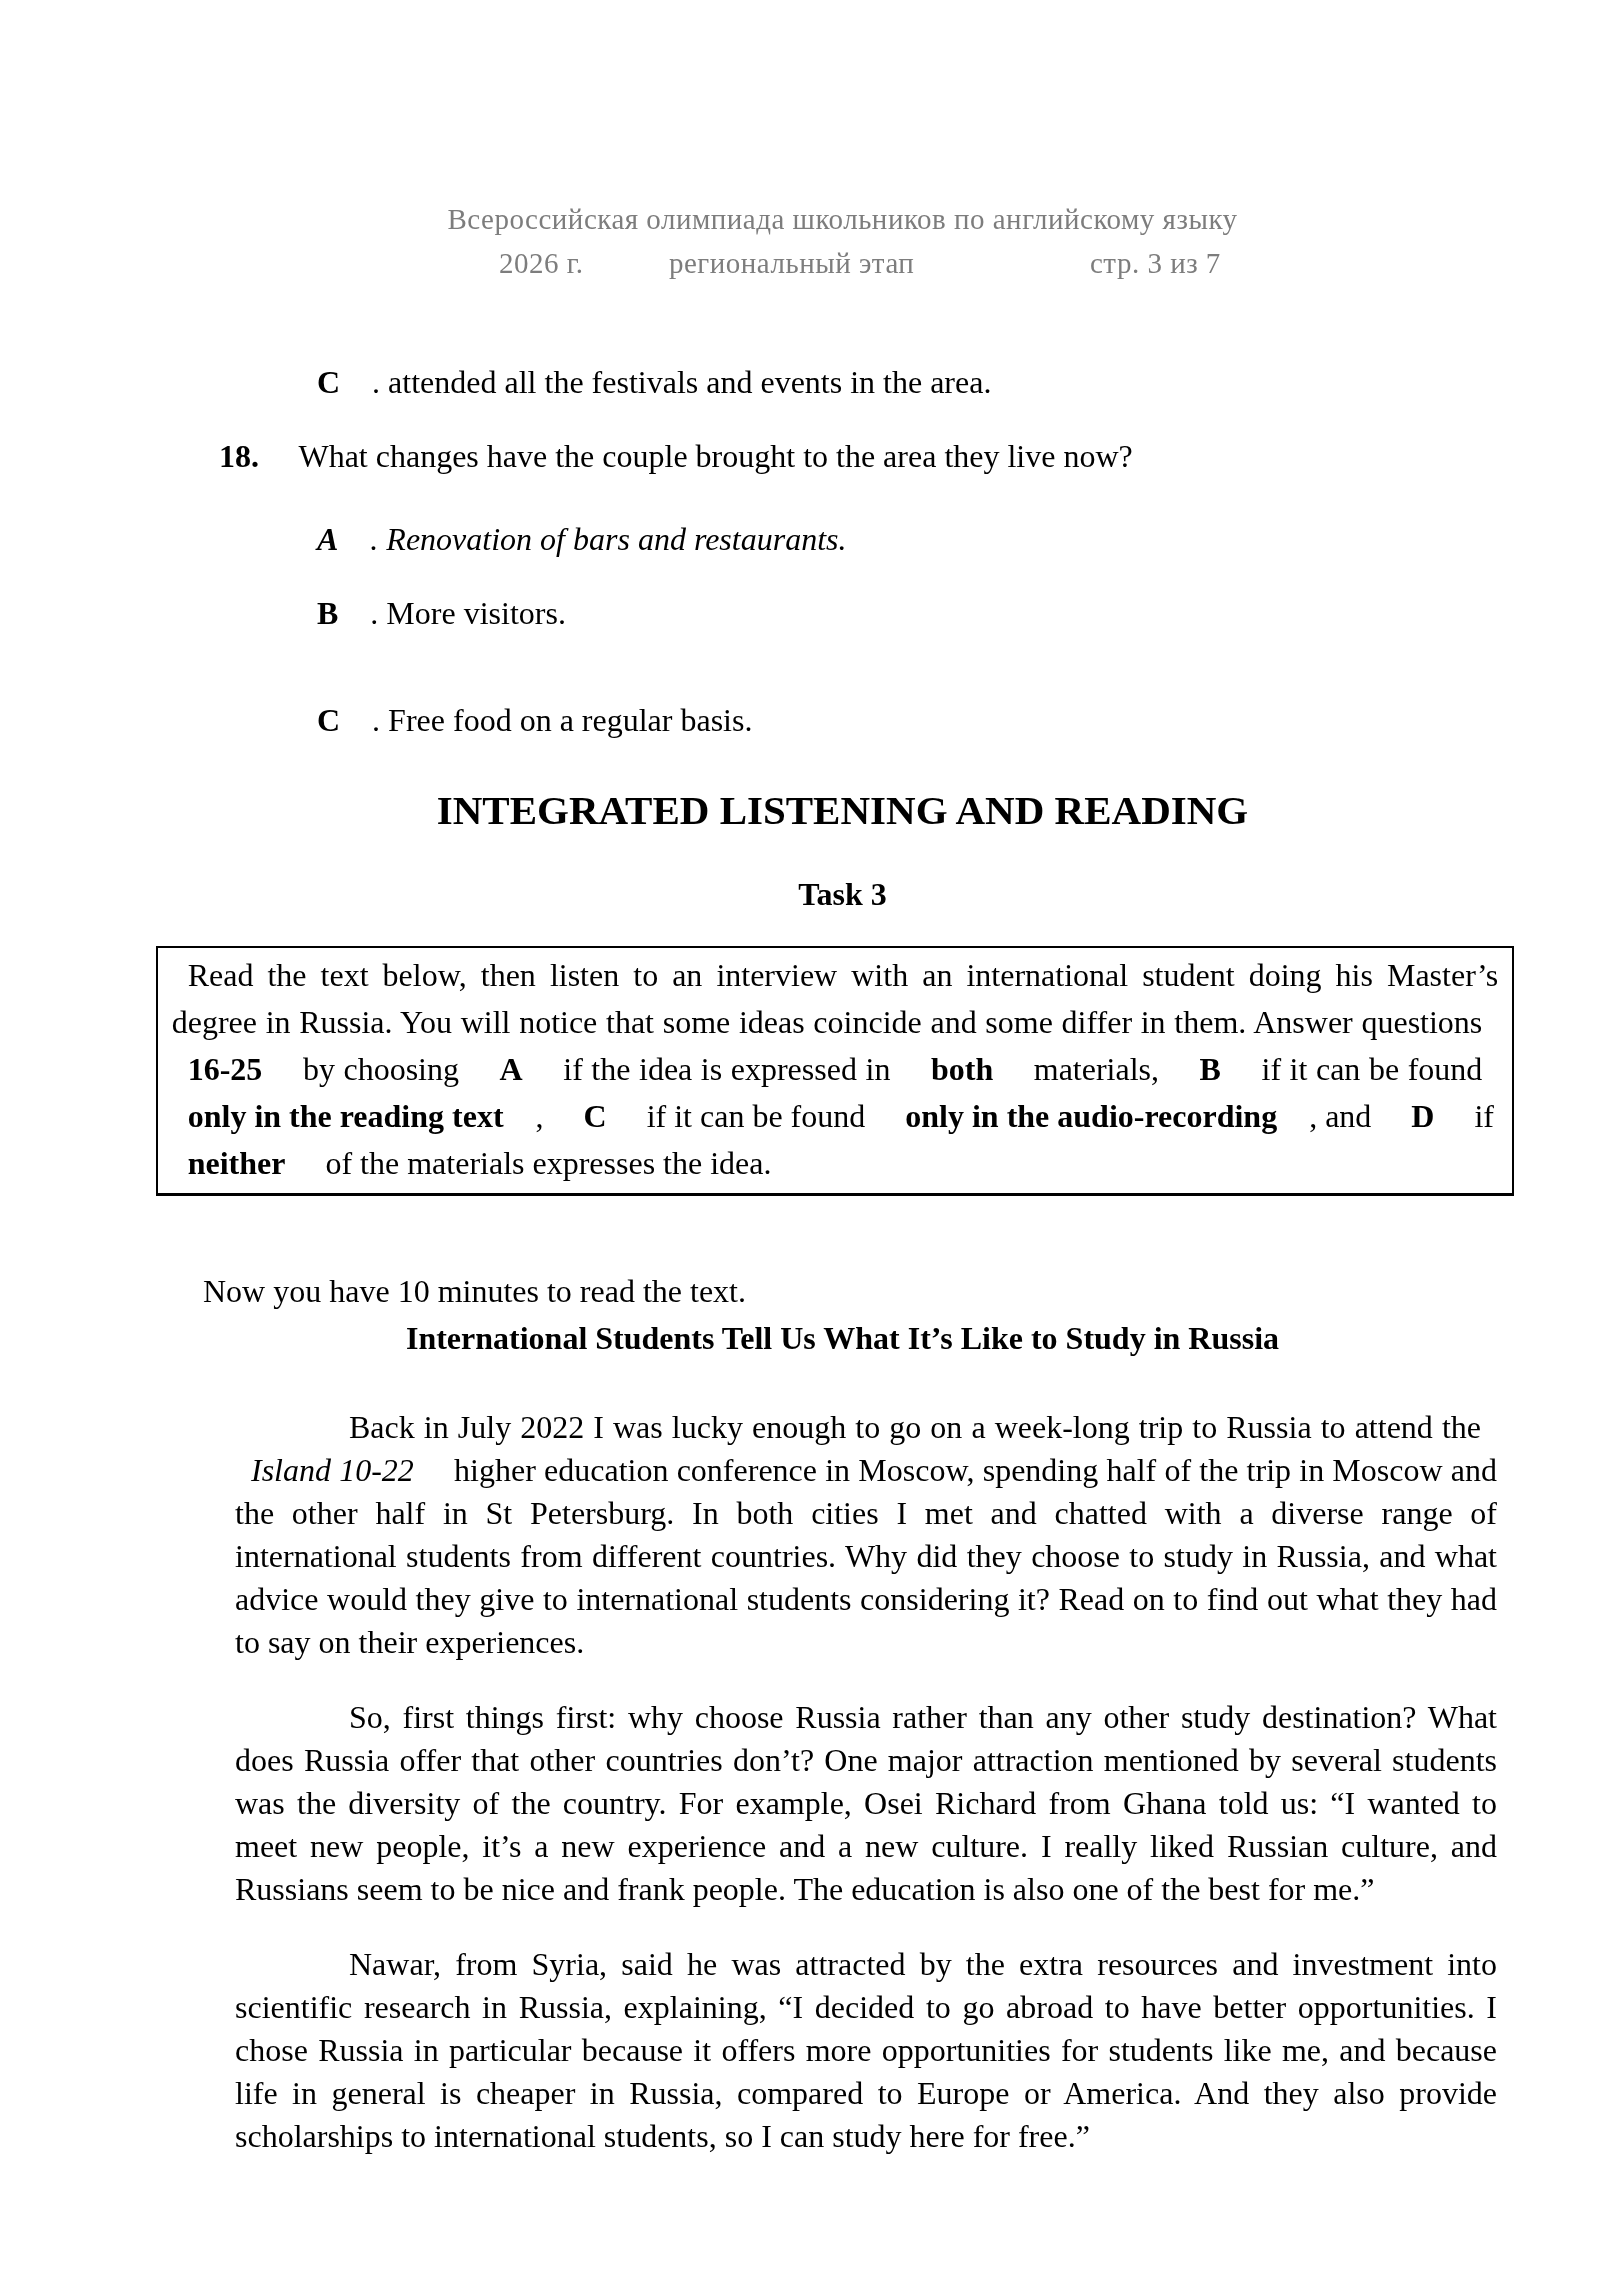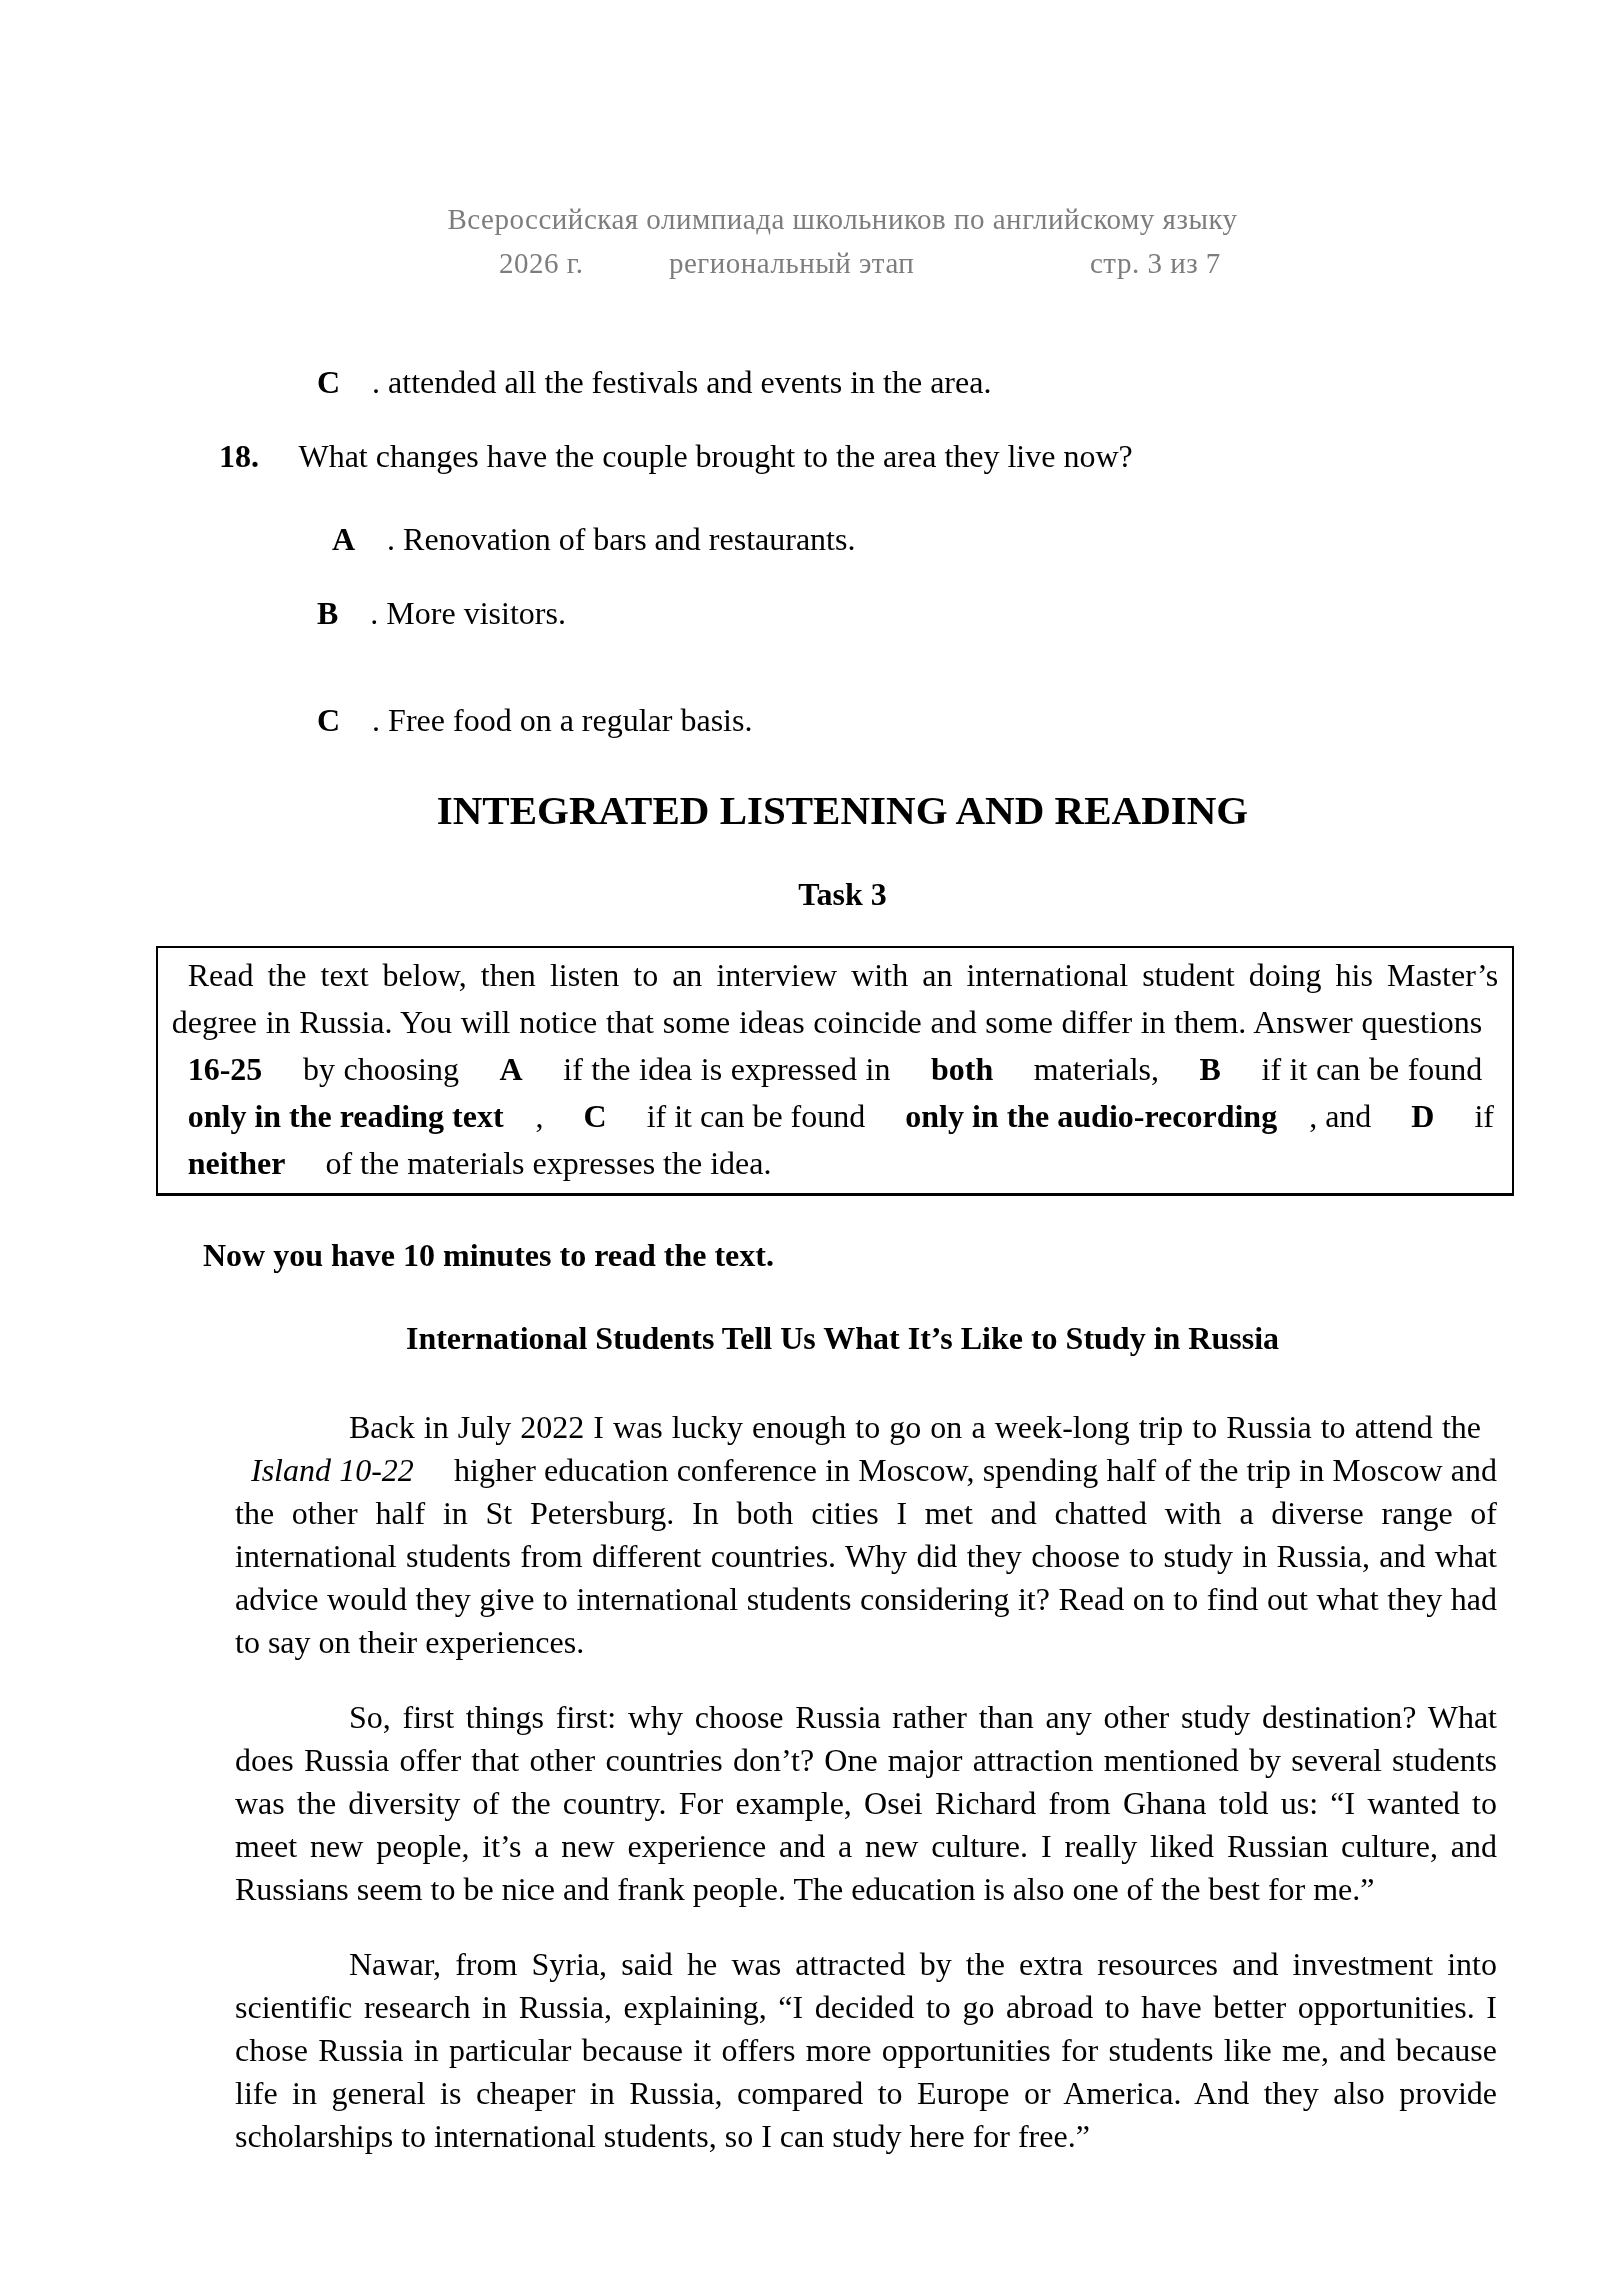--- a/index.html
+++ b/index.html
@@ -25,21 +25,21 @@
   .qline { white-space: nowrap; margin-top: 42px; }
   .instruction-box {
     left: 124px;
     width: 1358px;
     border: 2.9px solid #000000;
     border-bottom-width: 3.9px;
     padding: 3.9px 13.7px 5.9px 13.7px;
     line-height: 47px;
     text-align: justify;
   }
-  .note-bold { font-weight: bold; }
+  .note-bold { font-weight: normal; margin-top: 36px; }
   .article-title { font-weight: bold; }
   .article-body {
     left: 171px;
     width: 1326px;
     line-height: 43px;
     text-align: justify;
     margin-top: 27px;
   }
   .article-body p {
     text-indent: 98px;
@@ -61,21 +61,21 @@
   </div>
 
   <div class="abs qline" style="top:274px; left:253px;">
     <span class="bold">C</span><span>. attended all the festivals and events in the area.</span>
   </div>
 
   <div class="abs qline" style="top:348px; left:155px;">
     <span class="bold">18.</span><span> What changes have the couple brought to the area they live now?</span>
   </div>
 
-  <div class="abs qline" style="top:431px; left:268px;">
+  <div class="abs qline" style="top:431px; left:253px;font-style:italic;">
     <span class="bold">A</span><span>. Renovation of bars and restaurants.</span>
   </div>
 
   <div class="abs qline" style="top:505px; left:253px;text-align:right;">
     <span class="bold">B</span><span>. More visitors.</span>
   </div>
 
   <div class="abs qline" style="top:612px; left:253px;">
     <span class="bold">C</span><span>. Free food on a regular basis.</span>
   </div>

